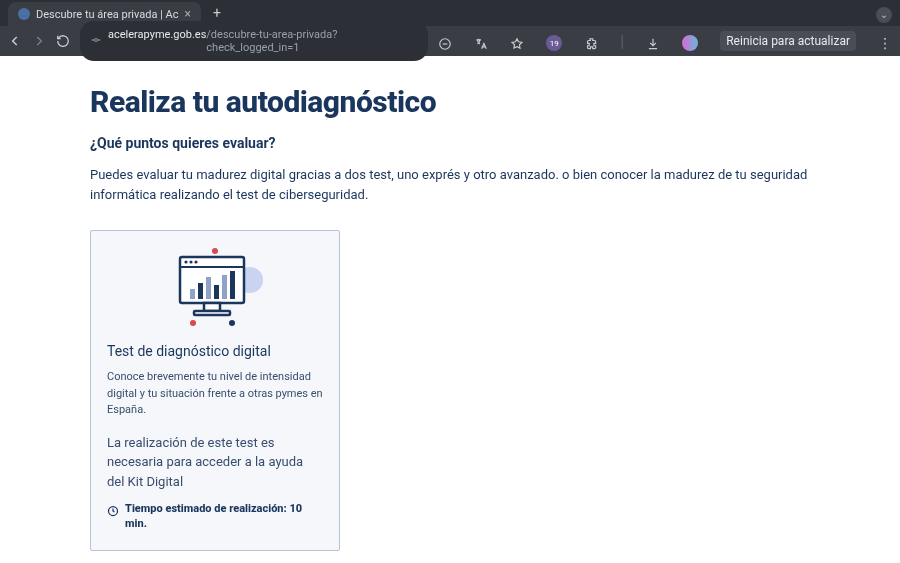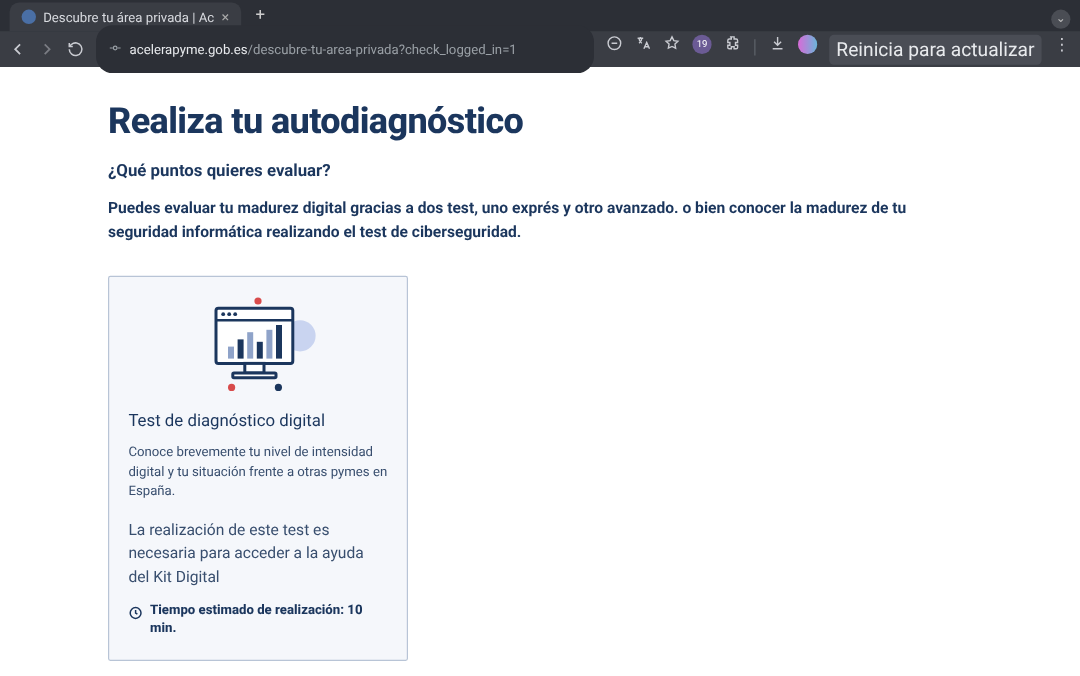--- a/index.html
+++ b/index.html
@@ -13,31 +13,31 @@
   .new-tab { color: #ccc; font-size: 14px; padding: 0 6px; cursor: pointer; align-self: center; }
   .window-ctrl { margin-left: auto; margin-right: 8px; align-self: center; }
   .window-ctrl span { display: inline-block; width: 16px; height: 16px; border-radius: 50%; background: #4a4d54; color: #bbb; font-size: 10px; text-align: center; line-height: 16px; }
   .toolbar { height: 30px; background: #3a3d44; display: flex; align-items: center; padding: 0 8px; gap: 10px; }
   .nav-icon { color: #c9cbd1; width: 14px; height: 14px; display: flex; align-items: center; justify-content: center; cursor: pointer; }
   .nav-icon svg { width: 14px; height: 14px; }
   .addr-bar { flex: 1; background: #2c2f36; border-radius: 14px; height: 40px; display: flex; align-items: center; padding: 0 10px; gap: 6px; }
   .lock { color: #9aa0a6; font-size: 10px; }
   .url { color: #9aa0a6; font-size: 11px; display: flex; }
   .url .host { color: #e8eaed; }
-  .right-icons { display: flex; align-items: flex-start; gap: 10px; }
+  .right-icons { display: flex; align-items: flex-end; gap: 22px; }
   .badge-circle { width: 16px; height: 16px; border-radius: 50%; background: #6b5b95; color: #fff; font-size: 8px; display: flex; align-items: center; justify-content: center; }
   .avatar { width: 16px; height: 16px; border-radius: 50%; background: linear-gradient(90deg,#d86bd8,#6bb5d8); }
-  .update-pill { color: #e8eaed; font-size: 16px; background: #4a4d55; padding: 3px 6px; border-radius: 4px; cursor: pointer; }
+  .update-pill { color: #e8eaed; font-size: 12px; background: #4a4d55; padding: 3px 6px; border-radius: 4px; cursor: pointer; }
   .menu-dots { color: #c9cbd1; font-size: 14px; cursor: pointer; }
   .page { background: #fff; height: calc(563px - 56px); overflow: auto; }
   .content { max-width: 720px; margin: 0 auto; padding: 28px 0 40px 0; }
   h1 { color: #1b365d; font-size: 30px; font-weight: 800; margin-bottom: 16px; letter-spacing: -0.5px; }
   .lead { color: #1b365d; font-size: 13px; font-weight: 600; line-height: 1.5; margin-bottom: 32px; }
   h2 { color: #1b365d; font-size: 14px; font-weight: 700; margin-bottom: 14px; }
-  .sub { color: #1b365d; font-size: 13px; font-weight: 700; line-height: 1.5; margin-bottom: 26px; }
+  .sub { color: #1b365d; font-size: 13px; font-weight: 400; line-height: 1.5; margin-bottom: 26px; }
   .card { border: 1px solid #b8c4d6; border-radius: 2px; width: 250px; padding: 14px 16px 18px 16px; background: #f5f7fb; }
   .card-illus { height: 90px; display: flex; align-items: center; justify-content: center; position: relative; margin-bottom: 8px; }
   .card-title { color: #1b365d; font-size: 14px; font-weight: 400; margin-bottom: 10px; }
   .card-desc { color: #384e6e; font-size: 11px; line-height: 1.5; margin-bottom: 14px; }
   .card-note { color: #384e6e; font-size: 13px; line-height: 1.5; margin-bottom: 10px; }
   .time-row { display: flex; align-items: flex-start; gap: 6px; }
   .time-row .clock { color: #1b365d; flex-shrink: 0; margin-top: 1px; }
   .time-label { color: #1b365d; font-size: 11px; font-weight: 800; line-height: 1.4; }
 </style>
 </head>

